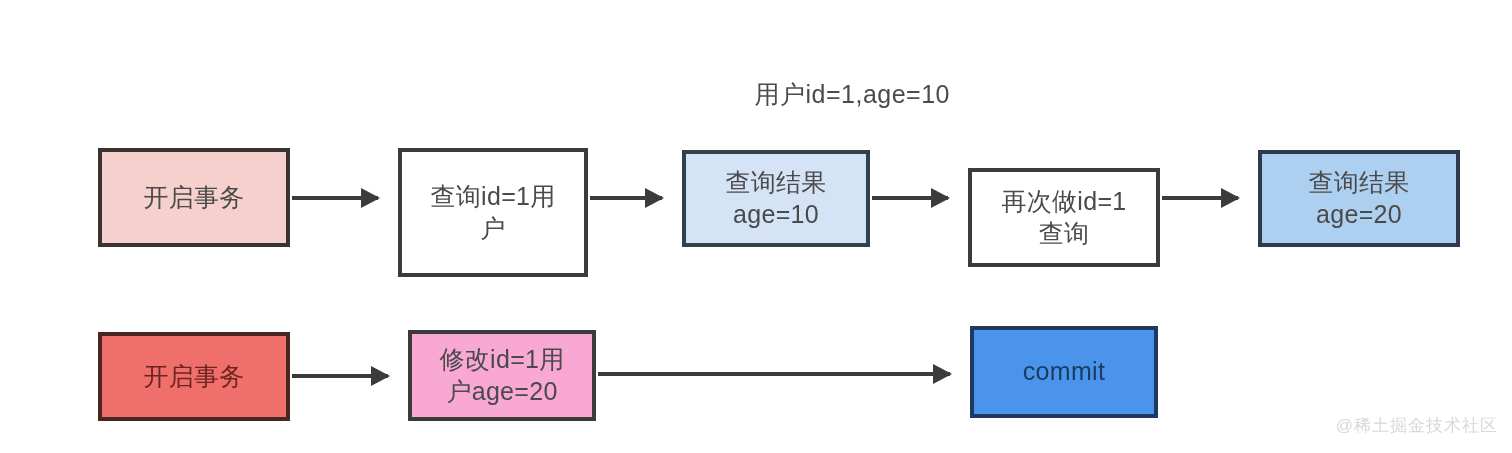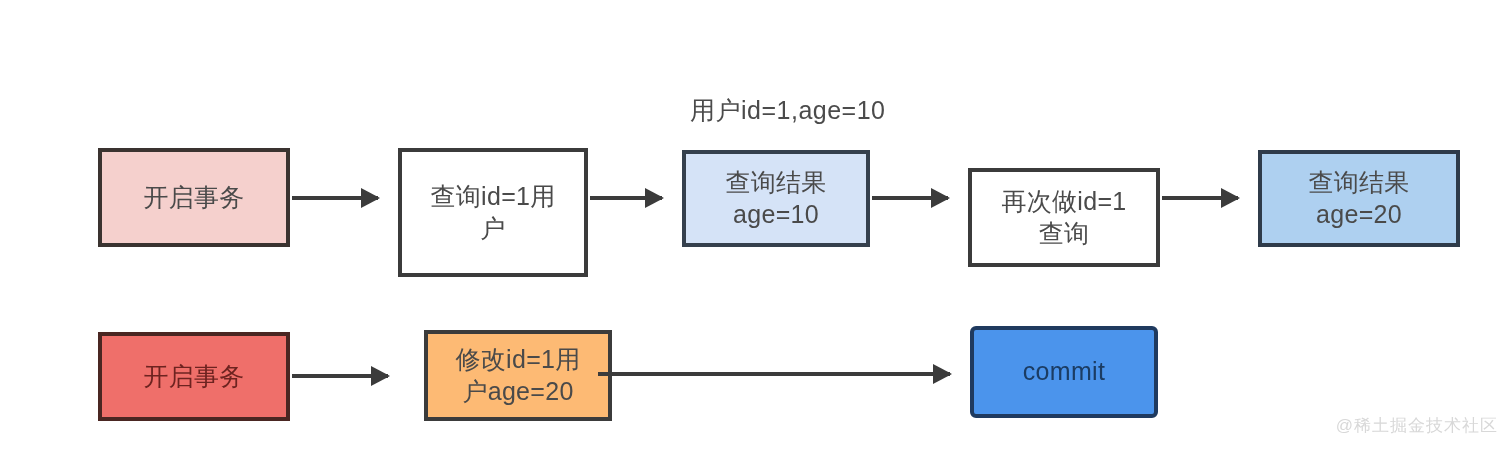--- a/index.html
+++ b/index.html
@@ -13,26 +13,25 @@
     height: 453px;
     background: #ffffff;
     overflow: hidden;
     font-family: "Liberation Sans", "DejaVu Sans", sans-serif;
   }
   .caption {
     position: absolute;
     left: 690px;
     top: 78px;
     width: 260px;
-    text-align: left;
+    text-align: right;
     font-size: 25px;
     color: #4b4b4b;
     letter-spacing: 0.5px;
     white-space: nowrap;
-    margin-top: 16px;
   }
   .node {
     position: absolute;
     box-sizing: border-box;
     border: 4px solid #3b3b3b;
     display: flex;
     align-items: center;
     justify-content: center;
     text-align: center;
     color: #4a4a4a;
@@ -73,31 +72,30 @@
     border-color: #2f3b4a;
   }
   
   #n-begin-tx-2 {
     left: 98px; top: 332px; width: 192px; height: 89px;
     background: #ef6f6a;
     border-color: #4a2622;
     color: #6d2320;
   }
   #n-update {
-    left: 424px; top: 330px; width: 188px; height: 91px;
-    background: #fdba74;
+    left: 408px; top: 330px; width: 188px; height: 91px;
+    background: #f9a8d4;
     border-color: #3b3b3b;
   }
   #n-commit {
     left: 970px; top: 326px; width: 188px; height: 92px;
     background: #4b94ec;
     border-color: #1f3css;
     border-color: #1f3a5f;
     color: #1b3c63;
-    border-radius: 6px;
   }
   
   .arrow {
     position: absolute;
     height: 4px;
     background: #3b3b3b;
   }
   .arrow::after {
     content: "";
     position: absolute;

